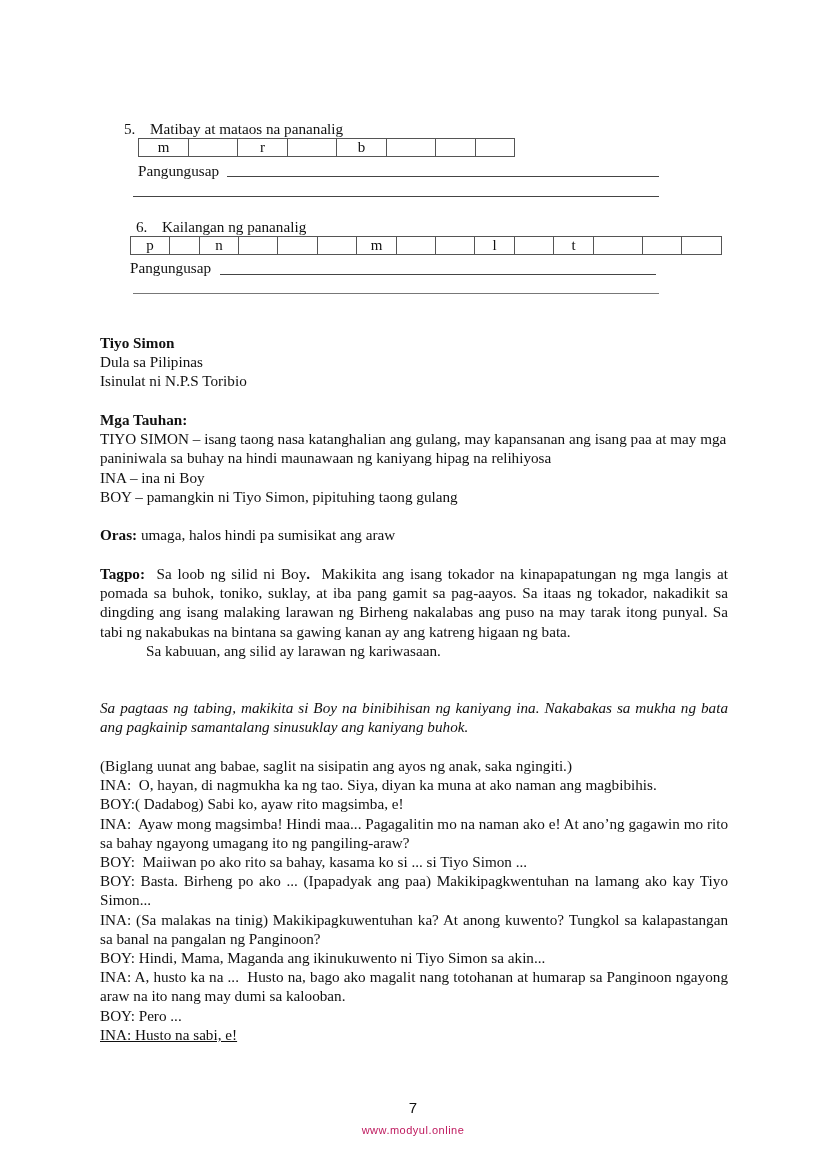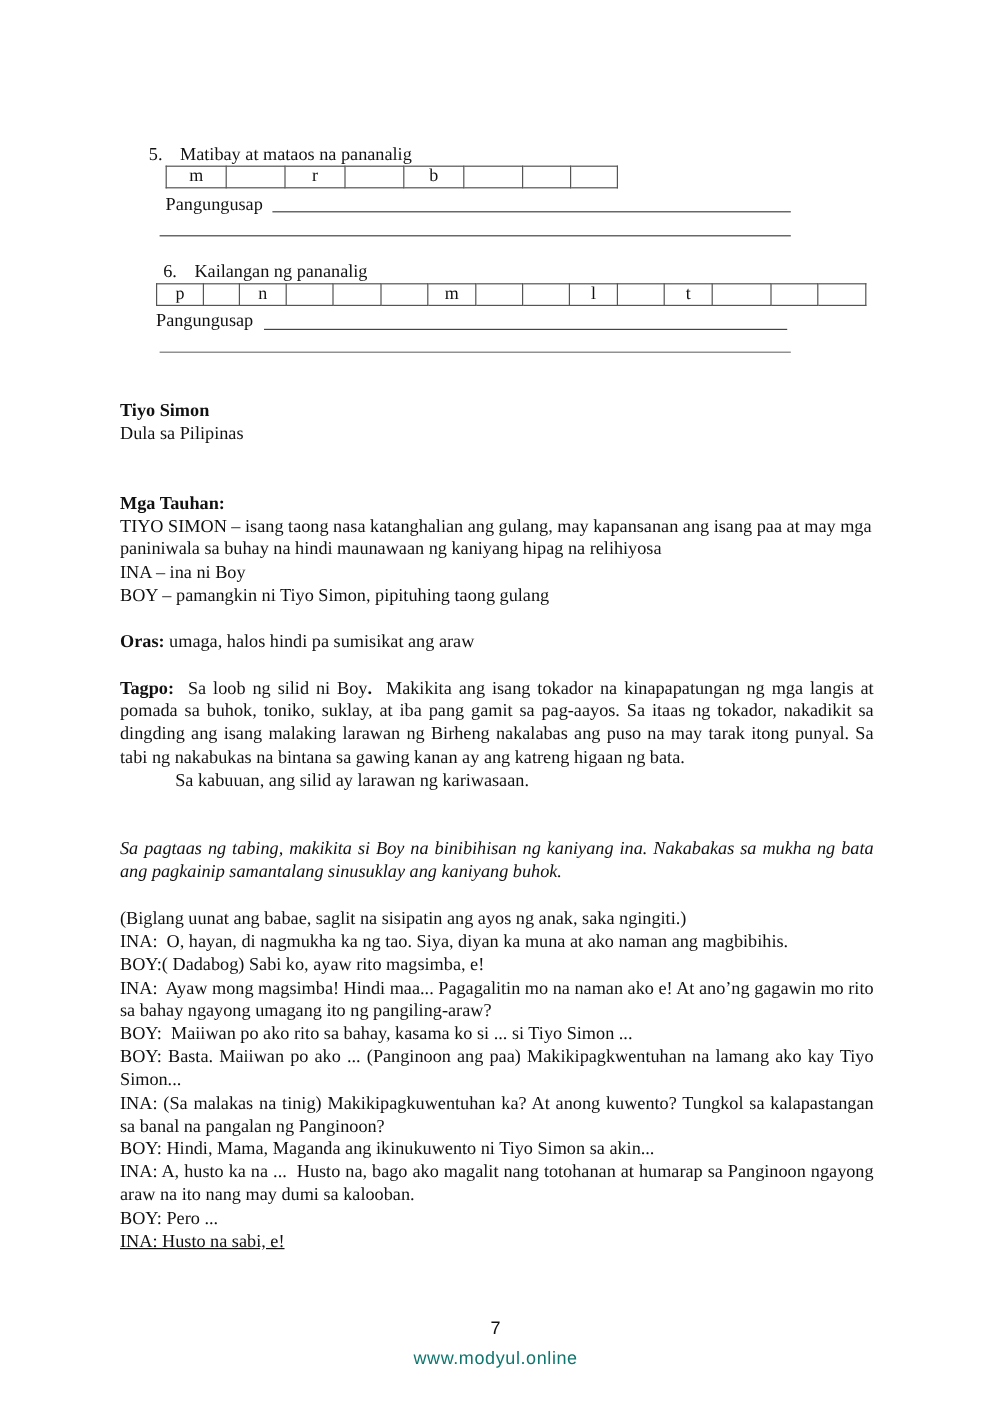--- a/index.html
+++ b/index.html
@@ -25,22 +25,22 @@
     .block p { margin: 0; }
     .just { text-align: justify; }
     .bold { font-weight: bold; }
     .indent { padding-left: 46px; }
     .footer-page {
       position: absolute; left: 0; width: 826px; top: 1099px; text-align: center;
       font-family: "Liberation Sans", "DejaVu Sans", sans-serif; font-size: 15px; color: #111;
     }
     .footer-site {
       position: absolute; left: 0; width: 826px; top: 1124px; text-align: center;
-      font-family: "Liberation Sans", "DejaVu Sans", sans-serif; font-size: 15px;
-      color: #0f766e; letter-spacing: 0.5px;
+      font-family: "Liberation Sans", "DejaVu Sans", sans-serif; font-size: 11px;
+      color: #be185d; letter-spacing: 0.5px;
     }
   </style>
 </head>
 <body>
 
 <div class="abs item-title" style="top:120px;">
   <span class="num">5.</span><span>Matibay at mataos na pananalig</span>
 </div>
 <table class="letters" style="left:138px; top:138px; width:376px;">
   <colgroup>
@@ -111,20 +111,21 @@
   </tr>
 </tbody>
   </table>
 <div class="abs sent-label" style="left:130px; top:259px;">Pangungusap</div>
 <div class="rule" style="left:220px; width:436px; top:274px;"></div>
 <div class="rule thick" style="left:133px; width:526px; top:293px;"></div>
 
 <div class="block" style="top:333px;">
   <p class="bold">Tiyo Simon</p>
   <p>Dula sa Pilipinas</p>
+  <p>Isinulat ni N.P.S Toribio</p>
 </div>
 
 <div class="block" style="top:410px;">
   <p class="bold">Mga Tauhan:</p>
   <p>TIYO SIMON – isang taong nasa katanghalian ang gulang, may kapansanan ang isang paa at may mga paniniwala sa buhay na hindi maunawaan ng kaniyang hipag na relihiyosa</p>
   <p>INA – ina ni Boy</p>
   <p>BOY – pamangkin ni Tiyo Simon, pipituhing taong gulang</p>
 </div>
 
 <div class="block" style="top:525px;">
@@ -139,21 +140,21 @@
 <div class="block just" style="top:698px;font-style:italic;">
   <p>Sa pagtaas ng tabing, makikita si Boy na binibihisan ng kaniyang ina. Nakabakas sa mukha ng bata ang pagkainip samantalang sinusuklay ang kaniyang buhok.</p>
 </div>
 
 <div class="block just" style="top:756px;">
   <p style="white-space: pre-wrap;">(Biglang uunat ang babae, saglit na sisipatin ang ayos ng anak, saka ngingiti.)</p>
   <p style="white-space: pre-wrap;">INA:  O, hayan, di nagmukha ka ng tao. Siya, diyan ka muna at ako naman ang magbibihis.</p>
   <p style="white-space: pre-wrap;">BOY:( Dadabog) Sabi ko, ayaw rito magsimba, e!</p>
   <p style="white-space: pre-wrap;">INA:  Ayaw mong magsimba! Hindi maa... Pagagalitin mo na naman ako e! At ano’ng gagawin mo rito sa bahay ngayong umagang ito ng pangiling-araw?</p>
   <p style="white-space: pre-wrap;">BOY:  Maiiwan po ako rito sa bahay, kasama ko si ... si Tiyo Simon ...</p>
-  <p style="white-space: pre-wrap;">BOY: Basta. Maiiwan po ako ... (Panginoon ang paa) Makikipagkwentuhan na lamang ako kay Tiyo Simon...</p>
+  <p style="white-space: pre-wrap;">BOY: Basta. Birheng po ako ... (Ipapadyak ang paa) Makikipagkwentuhan na lamang ako kay Tiyo Simon...</p>
   <p style="white-space: pre-wrap;">INA: (Sa malakas na tinig) Makikipagkuwentuhan ka? At anong kuwento? Tungkol sa kalapastangan sa banal na pangalan ng Panginoon?</p>
   <p style="white-space: pre-wrap;">BOY: Hindi, Mama, Maganda ang ikinukuwento ni Tiyo Simon sa akin...</p>
   <p style="white-space: pre-wrap;">INA: A, husto ka na ...  Husto na, bago ako magalit nang totohanan at humarap sa Panginoon ngayong araw na ito nang may dumi sa kalooban.</p>
   <p style="white-space: pre-wrap;">BOY: Pero ...</p>
   <p style="white-space: pre-wrap; text-decoration: underline;">INA: Husto na sabi, e!</p>
 </div>
 
 <div class="footer-page">7</div>
 <div class="footer-site">www.modyul.online</div>
 

